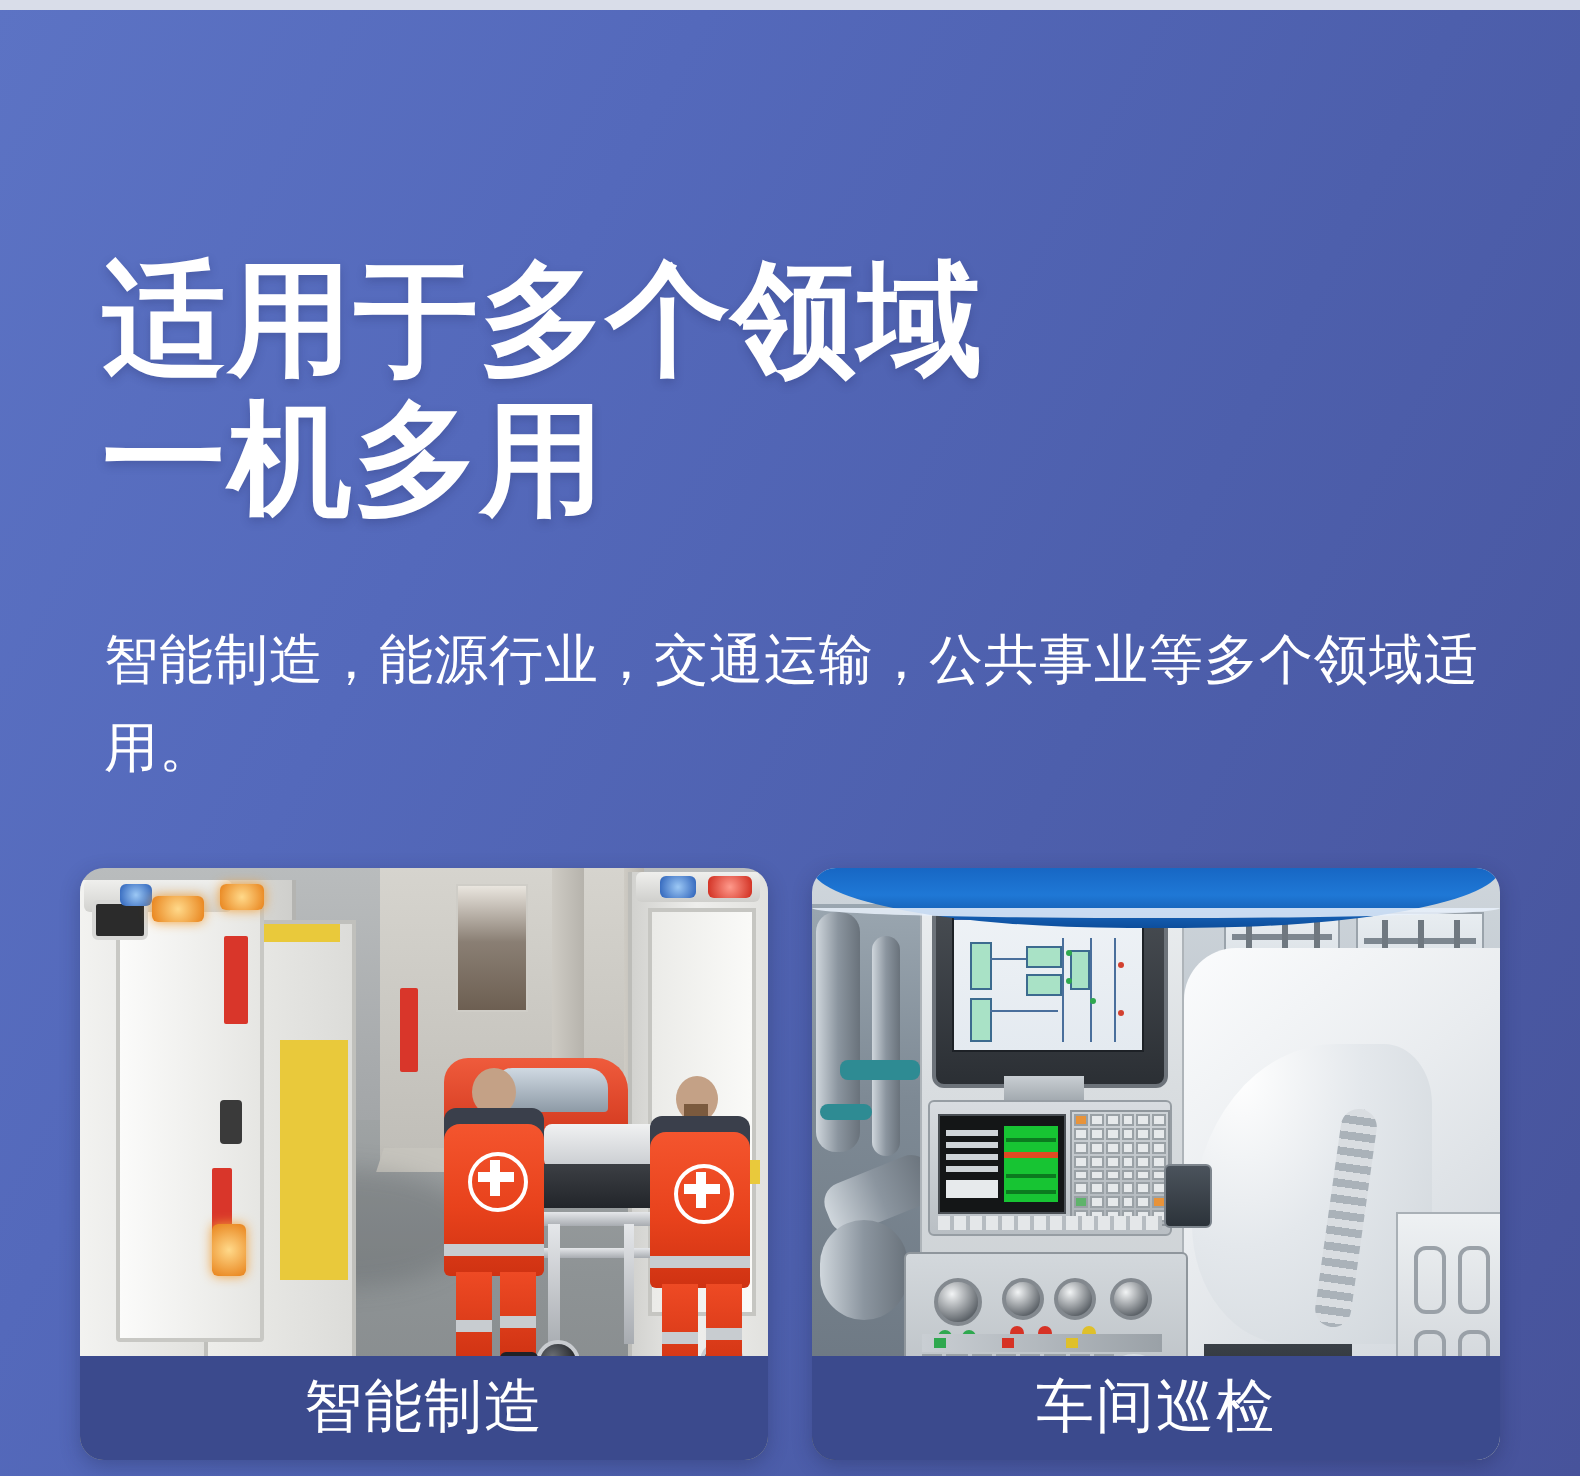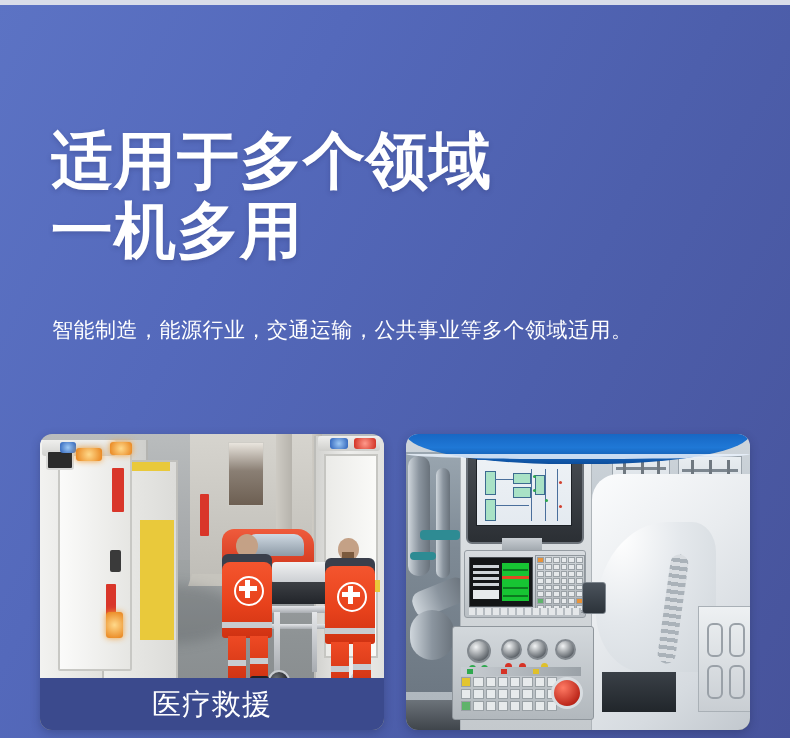--- a/index.html
+++ b/index.html
@@ -43,21 +43,21 @@
   }
   .headline .line { display: block; }
 
   
   .subtitle {
     position: absolute;
     left: 52px;
     top: 308px;
     width: 706px;
     color: #ffffff;
-    font-size: 21px;
+    font-size: 27px;
     line-height: 44px;
     letter-spacing: 0.5px;
   }
 
   
   .cards {
     position: absolute;
     left: 40px;
     top: 434px;
     width: 710px;
@@ -550,21 +550,21 @@
             <div class="reflect a"></div>
             <div class="leg a"></div>
             <div class="leg b"></div>
             <div class="reflect b"></div>
             <div class="reflect c"></div>
             <div class="shoe a"></div>
             <div class="shoe b"></div>
           </div>
         </div>
       </div>
-      <div class="caption">医疗救援</div>
+      <div class="caption">智能制造</div>
     </div>
 
     <div class="card">
       <div class="photo">
         <div class="cnc">
           <div class="floor"></div>
           <div class="pipes"></div>
           <div class="pipe pp1"></div>
           <div class="pipe pp2"></div>
           <div class="pipe pp3"></div>
@@ -737,16 +737,17 @@
                 <i></i>
                 <i></i>
             </div>
             <div class="estop"></div>
           </div>
 
           <div class="ceiling"></div>
           <div class="ceiling-line"></div>
         </div>
       </div>
+      <div class="caption">车间巡检</div>
     </div>
 
   </div>
 </div>
 
 </body></html>

